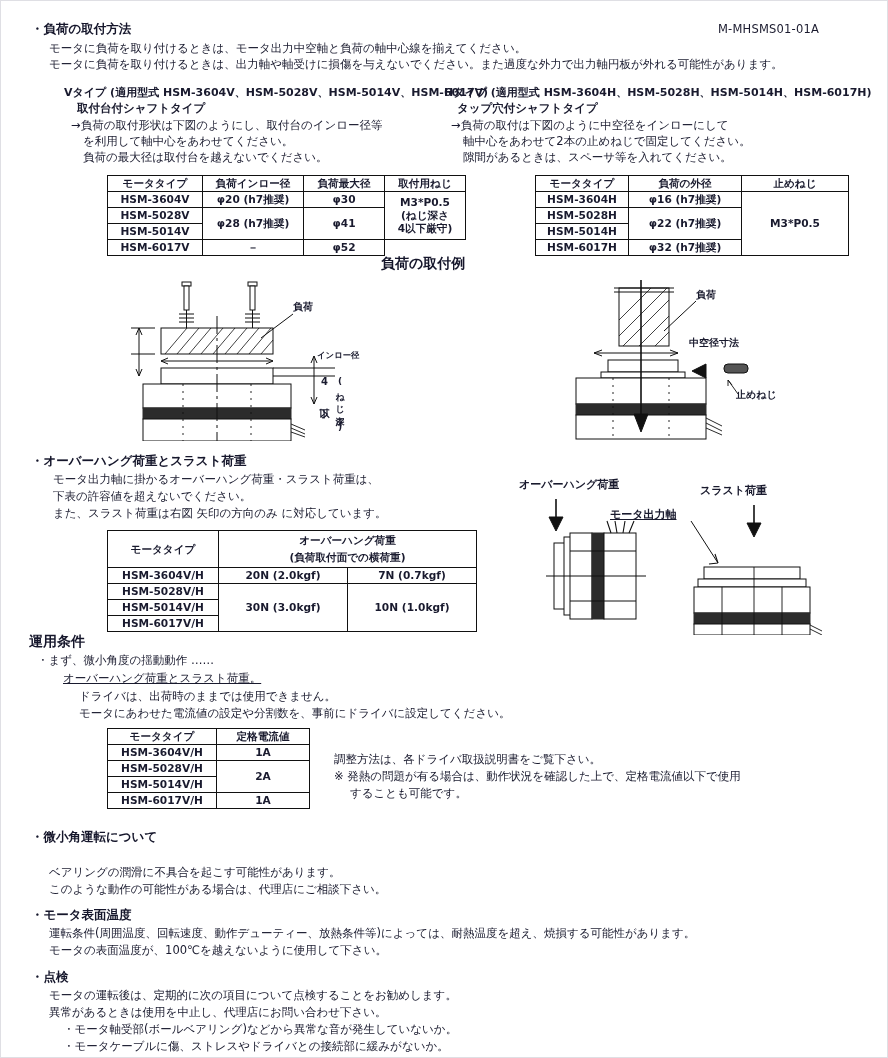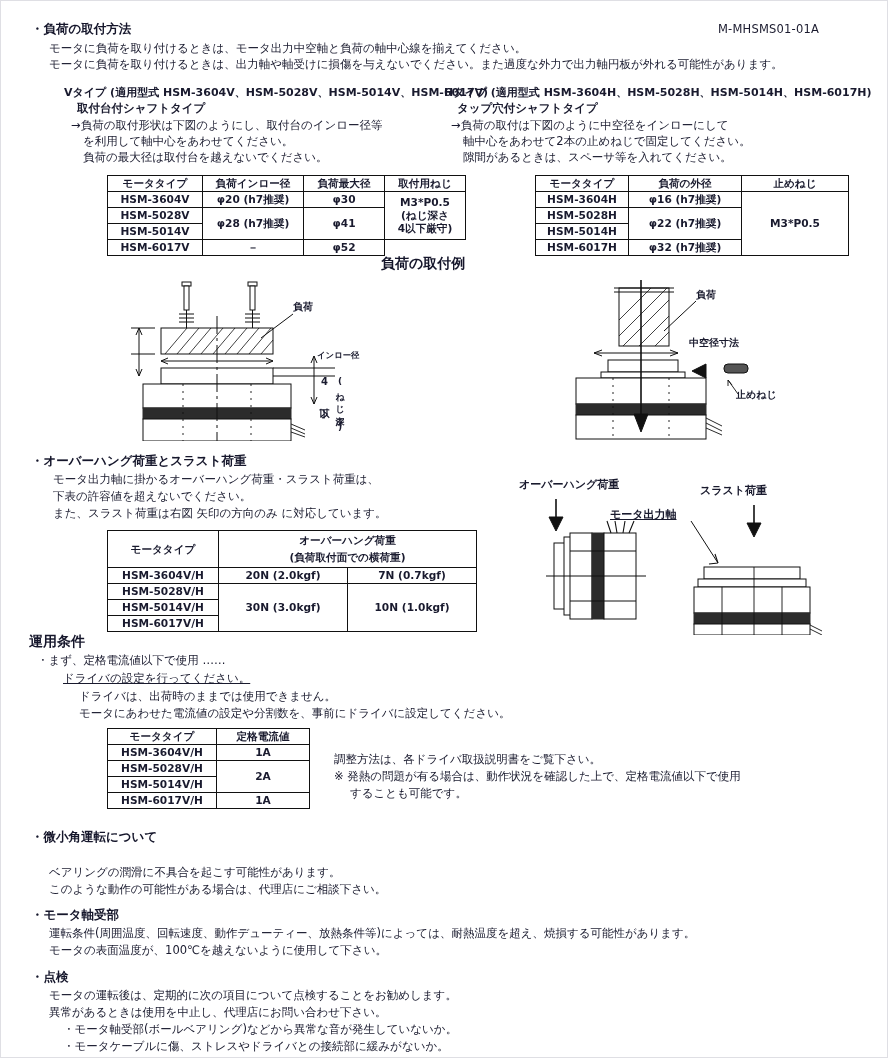--- a/index.html
+++ b/index.html
@@ -368,22 +368,22 @@
         <line x1="268" y1="92" x2="268" y2="160" stroke-width="0.9"></line>
         <path d="M324 150 l12 6 M324 154 l12 6" stroke-width="0.9"></path>
       </g>
     </svg>
     <div class="lbl" style="left:33px; top:2px; font-size:11px;">オーバーハング荷重</div>
     <div class="lbl" style="left:124px; top:32px; font-size:11px; text-decoration:underline;">モータ出力軸</div>
     <div class="lbl" style="left:214px; top:8px; font-size:11px;">スラスト荷重</div>
   </div>
 
   <div class="abs section-title" style="left:28px; top:632px;">運用条件</div>
-  <div class="abs t" style="left:36px; top:652px;">・まず、定格電流値以下で使用 ……</div>
-  <div class="abs t uline" style="left:62px; top:670px;">ドライバの設定を行ってください。</div>
+  <div class="abs t" style="left:36px; top:652px;">・まず、微小角度の揺動動作 ……</div>
+  <div class="abs t uline" style="left:62px; top:670px;">オーバーハング荷重とスラスト荷重。</div>
   <div class="abs t" style="left:78px; top:688px;">ドライバは、出荷時のままでは使用できません。</div>
   <div class="abs t" style="left:78px; top:705px;">モータにあわせた電流値の設定や分割数を、事前にドライバに設定してください。</div>
 
   <div class="tbl-wrap" style="left:106px; top:727px;">
     <table class="spec">
       <tbody>
           <tr>
         <th style="width:100px;">モータタイプ</th>
         <th style="width:84px;">定格電流値</th>
       </tr>
@@ -407,21 +407,21 @@
   </div>
 
   <div class="abs t" style="left:333px; top:751px;font-family:Liberation Mono, monospace;">調整方法は、各ドライバ取扱説明書をご覧下さい。</div>
   <div class="abs t" style="left:333px; top:768px;">※ 発熱の問題が有る場合は、動作状況を確認した上で、定格電流値以下で使用</div>
   <div class="abs t" style="left:349px; top:785px;">することも可能です。</div>
 
   <div class="abs heading" style="left:30px; top:828px;">・微小角運転について</div>
   <div class="abs t" style="left:48px; top:864px;">ベアリングの潤滑に不具合を起こす可能性があります。</div>
   <div class="abs t" style="left:48px; top:881px;">このような動作の可能性がある場合は、代理店にご相談下さい。</div>
 
-  <div class="abs heading" style="left:30px; top:906px;">・モータ軸受部</div>
+  <div class="abs heading" style="left:30px; top:906px;">・モータ表面温度</div>
   <div class="abs t" style="left:48px; top:925px;">運転条件(周囲温度、回転速度、動作デューティー、放熱条件等)によっては、耐熱温度を超え、焼損する可能性があります。</div>
   <div class="abs t" style="left:48px; top:942px;">モータの表面温度が、100℃を越えないように使用して下さい。</div>
 
   <div class="abs heading" style="left:30px; top:968px;">・点検</div>
   <div class="abs t" style="left:48px; top:1004px;">異常があるときは使用を中止し、代理店にお問い合わせ下さい。</div>
   <div class="abs t" style="left:48px; top:987px;">モータの運転後は、定期的に次の項目について点検することをお勧めします。</div>
   <div class="abs t" style="left:62px; top:1021px;">・モータ軸受部(ボールベアリング)などから異常な音が発生していないか。</div>
   <div class="abs t" style="left:62px; top:1038px;">・モータケーブルに傷、ストレスやドライバとの接続部に緩みがないか。</div>
   <div class="abs t" style="left:62px; top:1055px;">・モータ出力軸と負荷に芯ずれが出ていないか。</div>
 

